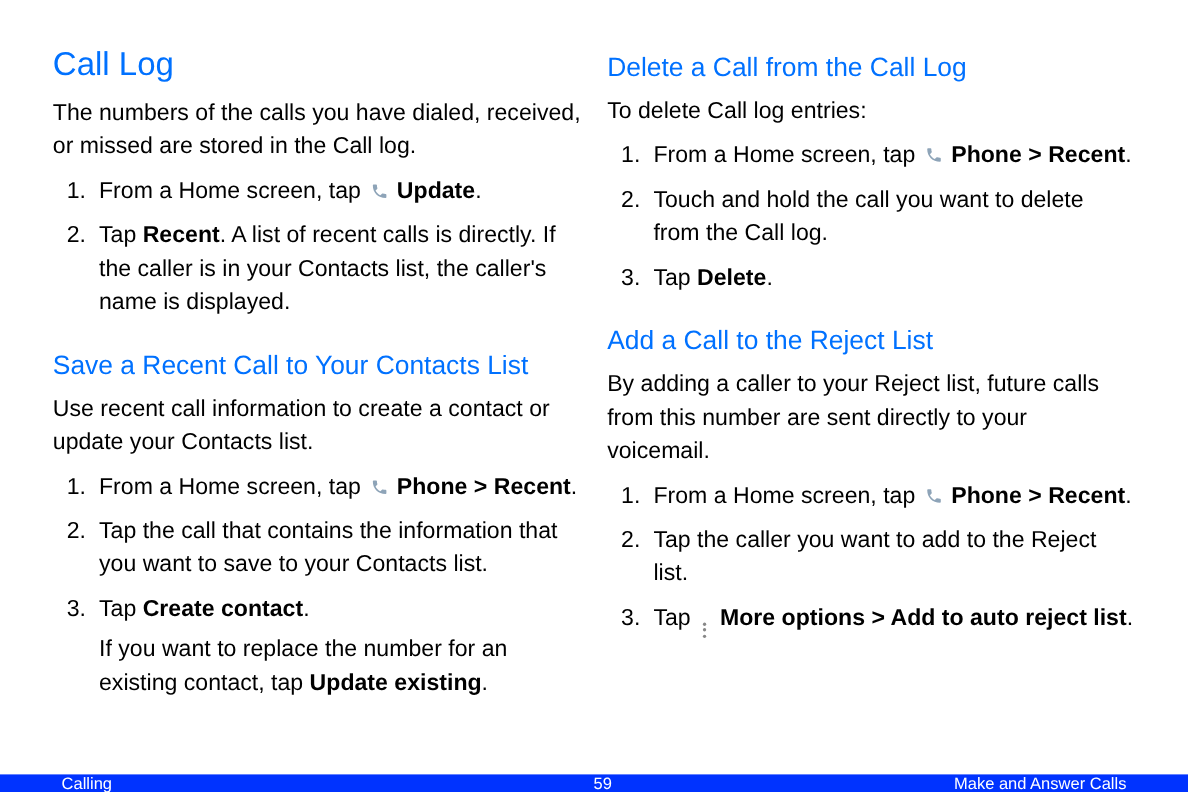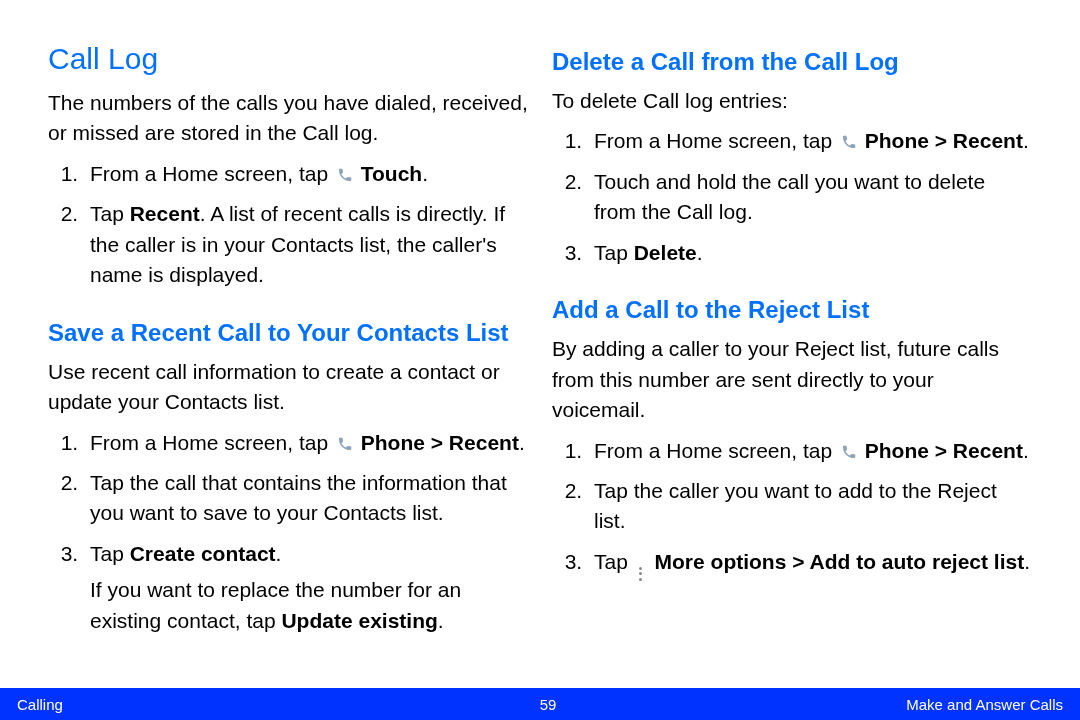--- a/index.html
+++ b/index.html
@@ -1,21 +1,21 @@
 <!DOCTYPE html>
 <html><head>
 <meta charset="utf-8">
 <style>
   * { margin: 0; padding: 0; box-sizing: border-box; }
   html, body { width: 1080px; height: 720px; font-family: Arial, Helvetica, sans-serif; color: #000; background: #fff; }
   .page { width: 1080px; height: 720px; position: relative; }
   .content { display: flex; padding: 42px 48px 0 48px; gap: 24px; }
   .col { width: 492px; }
   h1 { color: #0071ff; font-weight: 400; font-size: 30px; margin-bottom: 12px; }
-  h2 { color: #0071ff; font-weight: 700; font-size: 24px; margin-top: 28px; margin-bottom: 10px; }
+  h2 { color: #0071ff; font-weight: 400; font-size: 24px; margin-top: 28px; margin-bottom: 10px; }
   p, li { font-size: 21px; line-height: 1.45; }
   p { margin-bottom: 10px; }
   ol { list-style: decimal; padding-left: 36px; margin-top: 6px; }
   ol li { margin-bottom: 10px; padding-left: 6px; }
   .sub { margin-top: 6px; }
   .bold { font-weight: 700; }
   .phone-icon {
     display: inline-block;
     width: 16px; height: 16px;
     vertical-align: -2px;
@@ -26,45 +26,45 @@
     flex-direction: column;
     justify-content: space-between;
     align-items: center;
     width: 10px; height: 14px;
     vertical-align: -1px;
     margin: 0 3px 0 2px;
   }
   .more-icon .dot { width: 3px; height: 3px; background: #888; border-radius: 50%; }
   .footer {
     position: absolute; left: 0; bottom: 0;
-    width: 1080px; height: 32px;
+    width: 1080px; height: 16px;
     background: #0033ff;
     color: #fff;
     display: flex; align-items: center; justify-content: space-between;
-    padding: 0 17px;
+    padding: 0 56px;
     font-size: 15px;
   }
   .footer .center { position: absolute; left: 16px; right: 0; text-align: center; }
   .footer .left, .footer .right { position: relative; z-index: 1; }
 </style>
 </head>
 <body>
 
 <div class="page">
   <div class="content">
 
     <div class="col">
       <h1>Call Log</h1>
       <p>The numbers of the calls you have dialed, received, or missed are stored in the Call log.</p>
       <ol>
         <li>
           <span>From a Home screen, tap </span><span class="phone-icon"><svg viewBox="0 0 24 24" width="16" height="16">
                 <path fill="#8ea4b8" d="M6.6 10.8c1.4 2.8 3.8 5.2 6.6 6.6l2.2-2.2c.3-.3.7-.4 1.1-.3 1.2.4 2.5.6 3.8.6.6 0 1.1.5 1.1 1.1V20c0 .6-.5 1.1-1.1 1.1C10.1 21.1 2.9 13.9 2.9 3.7 2.9 3.1 3.4 2.6 4 2.6h3.4c.6 0 1.1.5 1.1 1.1 0 1.3.2 2.6.6 3.8.1.4 0 .8-.3 1.1L6.6 10.8z"></path>
               </svg></span>
-          <span class="bold">Touch</span><span>.</span>
+          <span class="bold">Update</span><span>.</span>
         </li>
         <li>
           <span>Tap </span><span class="bold">Recent</span><span>. A list of recent calls is directly. If the caller is in your Contacts list, the caller's name is displayed.</span>
         </li>
       </ol>
 
       <h2>Save a Recent Call to Your Contacts List</h2>
       <p>Use recent call information to create a contact or update your Contacts list.</p>
       <ol>
         <li>

